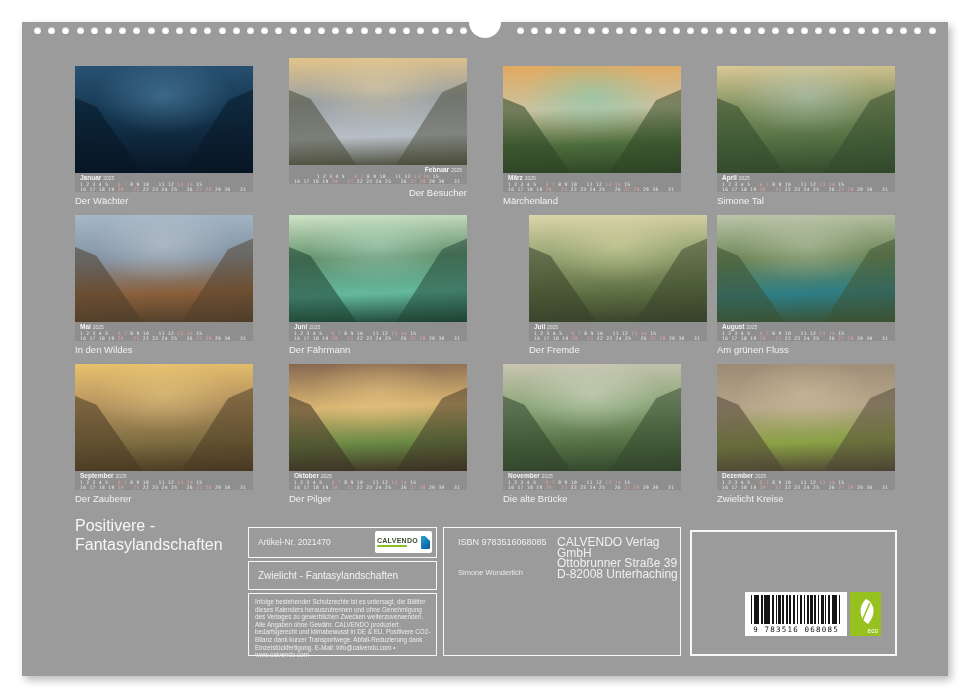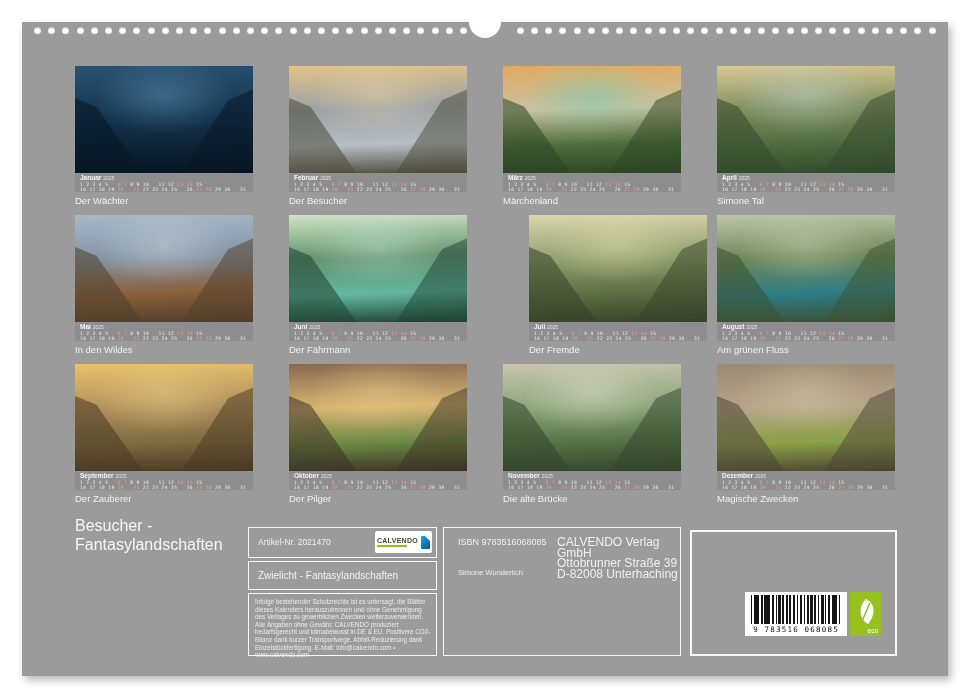--- a/index.html
+++ b/index.html
@@ -145,21 +145,21 @@
     <div id="months">
   <div class="month-card" style="left: 53px; top: 44px;">
     <div class="thumb" style="--dark: #071523; background: radial-gradient(60% 55% at 50% 28%, rgba(111, 163, 200, 0.4) 0%, transparent 65%), linear-gradient(178deg, rgb(42, 82, 114) 0%, rgb(21, 57, 84) 40%, rgb(14, 36, 56) 72%, rgb(7, 21, 35) 100%);"></div>
     <div class="cal-strip">
       <div class="cal-month"><b class="mn">Januar</b> <span class="yr">2025</span></div>
       <div class="cal-rows"><div><span>1 </span><span>2 </span><span>3 </span><span>4 </span><span>5   </span><span class="we">6 </span><span class="we">7 </span><span>8 </span><span>9 </span><span>10   </span><span>11 </span><span>12 </span><span class="we">13 </span><span class="we">14 </span><span>15   </span></div><div><span>16 </span><span>17 </span><span>18 </span><span>19 </span><span class="we">20   </span><span class="we">21 </span><span>22 </span><span>23 </span><span>24 </span><span>25   </span><span>26 </span><span class="we">27 </span><span class="we">28 </span><span>29 </span><span>30   </span><span>31 </span></div></div>
     </div>
     <div class="caption">Der Wächter</div>
   </div>
 
-  <div class="month-card" style="left: 267px; top: 44px;">
+  <div class="month-card" style="left: 267px; top: 36px; text-align: right;">
     <div class="thumb" style="--dark: #4a4a38; background: radial-gradient(60% 55% at 50% 28%, rgba(240, 220, 168, 0.4) 0%, transparent 65%), linear-gradient(178deg, rgb(227, 196, 137) 0%, rgb(154, 160, 164) 40%, rgb(183, 191, 198) 72%, rgb(74, 74, 56) 100%);"></div>
     <div class="cal-strip">
       <div class="cal-month"><b class="mn">Februar</b> <span class="yr">2025</span></div>
       <div class="cal-rows"><div><span>1 </span><span>2 </span><span>3 </span><span>4 </span><span>5   </span><span class="we">6 </span><span class="we">7 </span><span>8 </span><span>9 </span><span>10   </span><span>11 </span><span>12 </span><span class="we">13 </span><span class="we">14 </span><span>15   </span></div><div><span>16 </span><span>17 </span><span>18 </span><span>19 </span><span class="we">20   </span><span class="we">21 </span><span>22 </span><span>23 </span><span>24 </span><span>25   </span><span>26 </span><span class="we">27 </span><span class="we">28 </span><span>29 </span><span>30   </span><span>31 </span></div></div>
     </div>
     <div class="caption">Der Besucher</div>
   </div>
 
   <div class="month-card" style="left: 481px; top: 44px;">
     <div class="thumb" style="--dark: #2c4424; background: radial-gradient(60% 55% at 50% 28%, rgba(86, 207, 192, 0.4) 0%, transparent 65%), linear-gradient(178deg, rgb(226, 169, 94) 0%, rgb(201, 195, 160) 40%, rgb(77, 109, 60) 72%, rgb(44, 68, 36) 100%);"></div>
@@ -241,25 +241,25 @@
     </div>
     <div class="caption">Die alte Brücke</div>
   </div>
 
   <div class="month-card" style="left: 695px; top: 342px;">
     <div class="thumb" style="--dark: #4c4334; background: radial-gradient(60% 55% at 50% 28%, rgba(217, 207, 168, 0.4) 0%, transparent 65%), linear-gradient(178deg, rgb(155, 139, 117) 0%, rgb(182, 165, 137) 40%, rgb(138, 160, 69) 72%, rgb(76, 67, 52) 100%);"></div>
     <div class="cal-strip">
       <div class="cal-month"><b class="mn">Dezember</b> <span class="yr">2025</span></div>
       <div class="cal-rows"><div><span>1 </span><span>2 </span><span>3 </span><span>4 </span><span>5   </span><span class="we">6 </span><span class="we">7 </span><span>8 </span><span>9 </span><span>10   </span><span>11 </span><span>12 </span><span class="we">13 </span><span class="we">14 </span><span>15   </span></div><div><span>16 </span><span>17 </span><span>18 </span><span>19 </span><span class="we">20   </span><span class="we">21 </span><span>22 </span><span>23 </span><span>24 </span><span>25   </span><span>26 </span><span class="we">27 </span><span class="we">28 </span><span>29 </span><span>30   </span><span>31 </span></div></div>
     </div>
-    <div class="caption">Magische Zwecken</div>
+    <div class="caption">Zwielicht Kreise</div>
   </div>
 </div>
 
-    <div class="prod-title">Besucher -
+    <div class="prod-title">Positivere -
 Fantasylandschaften</div>
 
     <div class="info">
       <div class="ibox box-art">
         <span class="art-label">Artikel-Nr. 2021470</span>
         <div class="cal-logo">
           <span class="cal-logo-txt">
             <span class="cal-logo-name">CALVENDO</span>
             <span class="cal-logo-tag"></span>
           </span>

